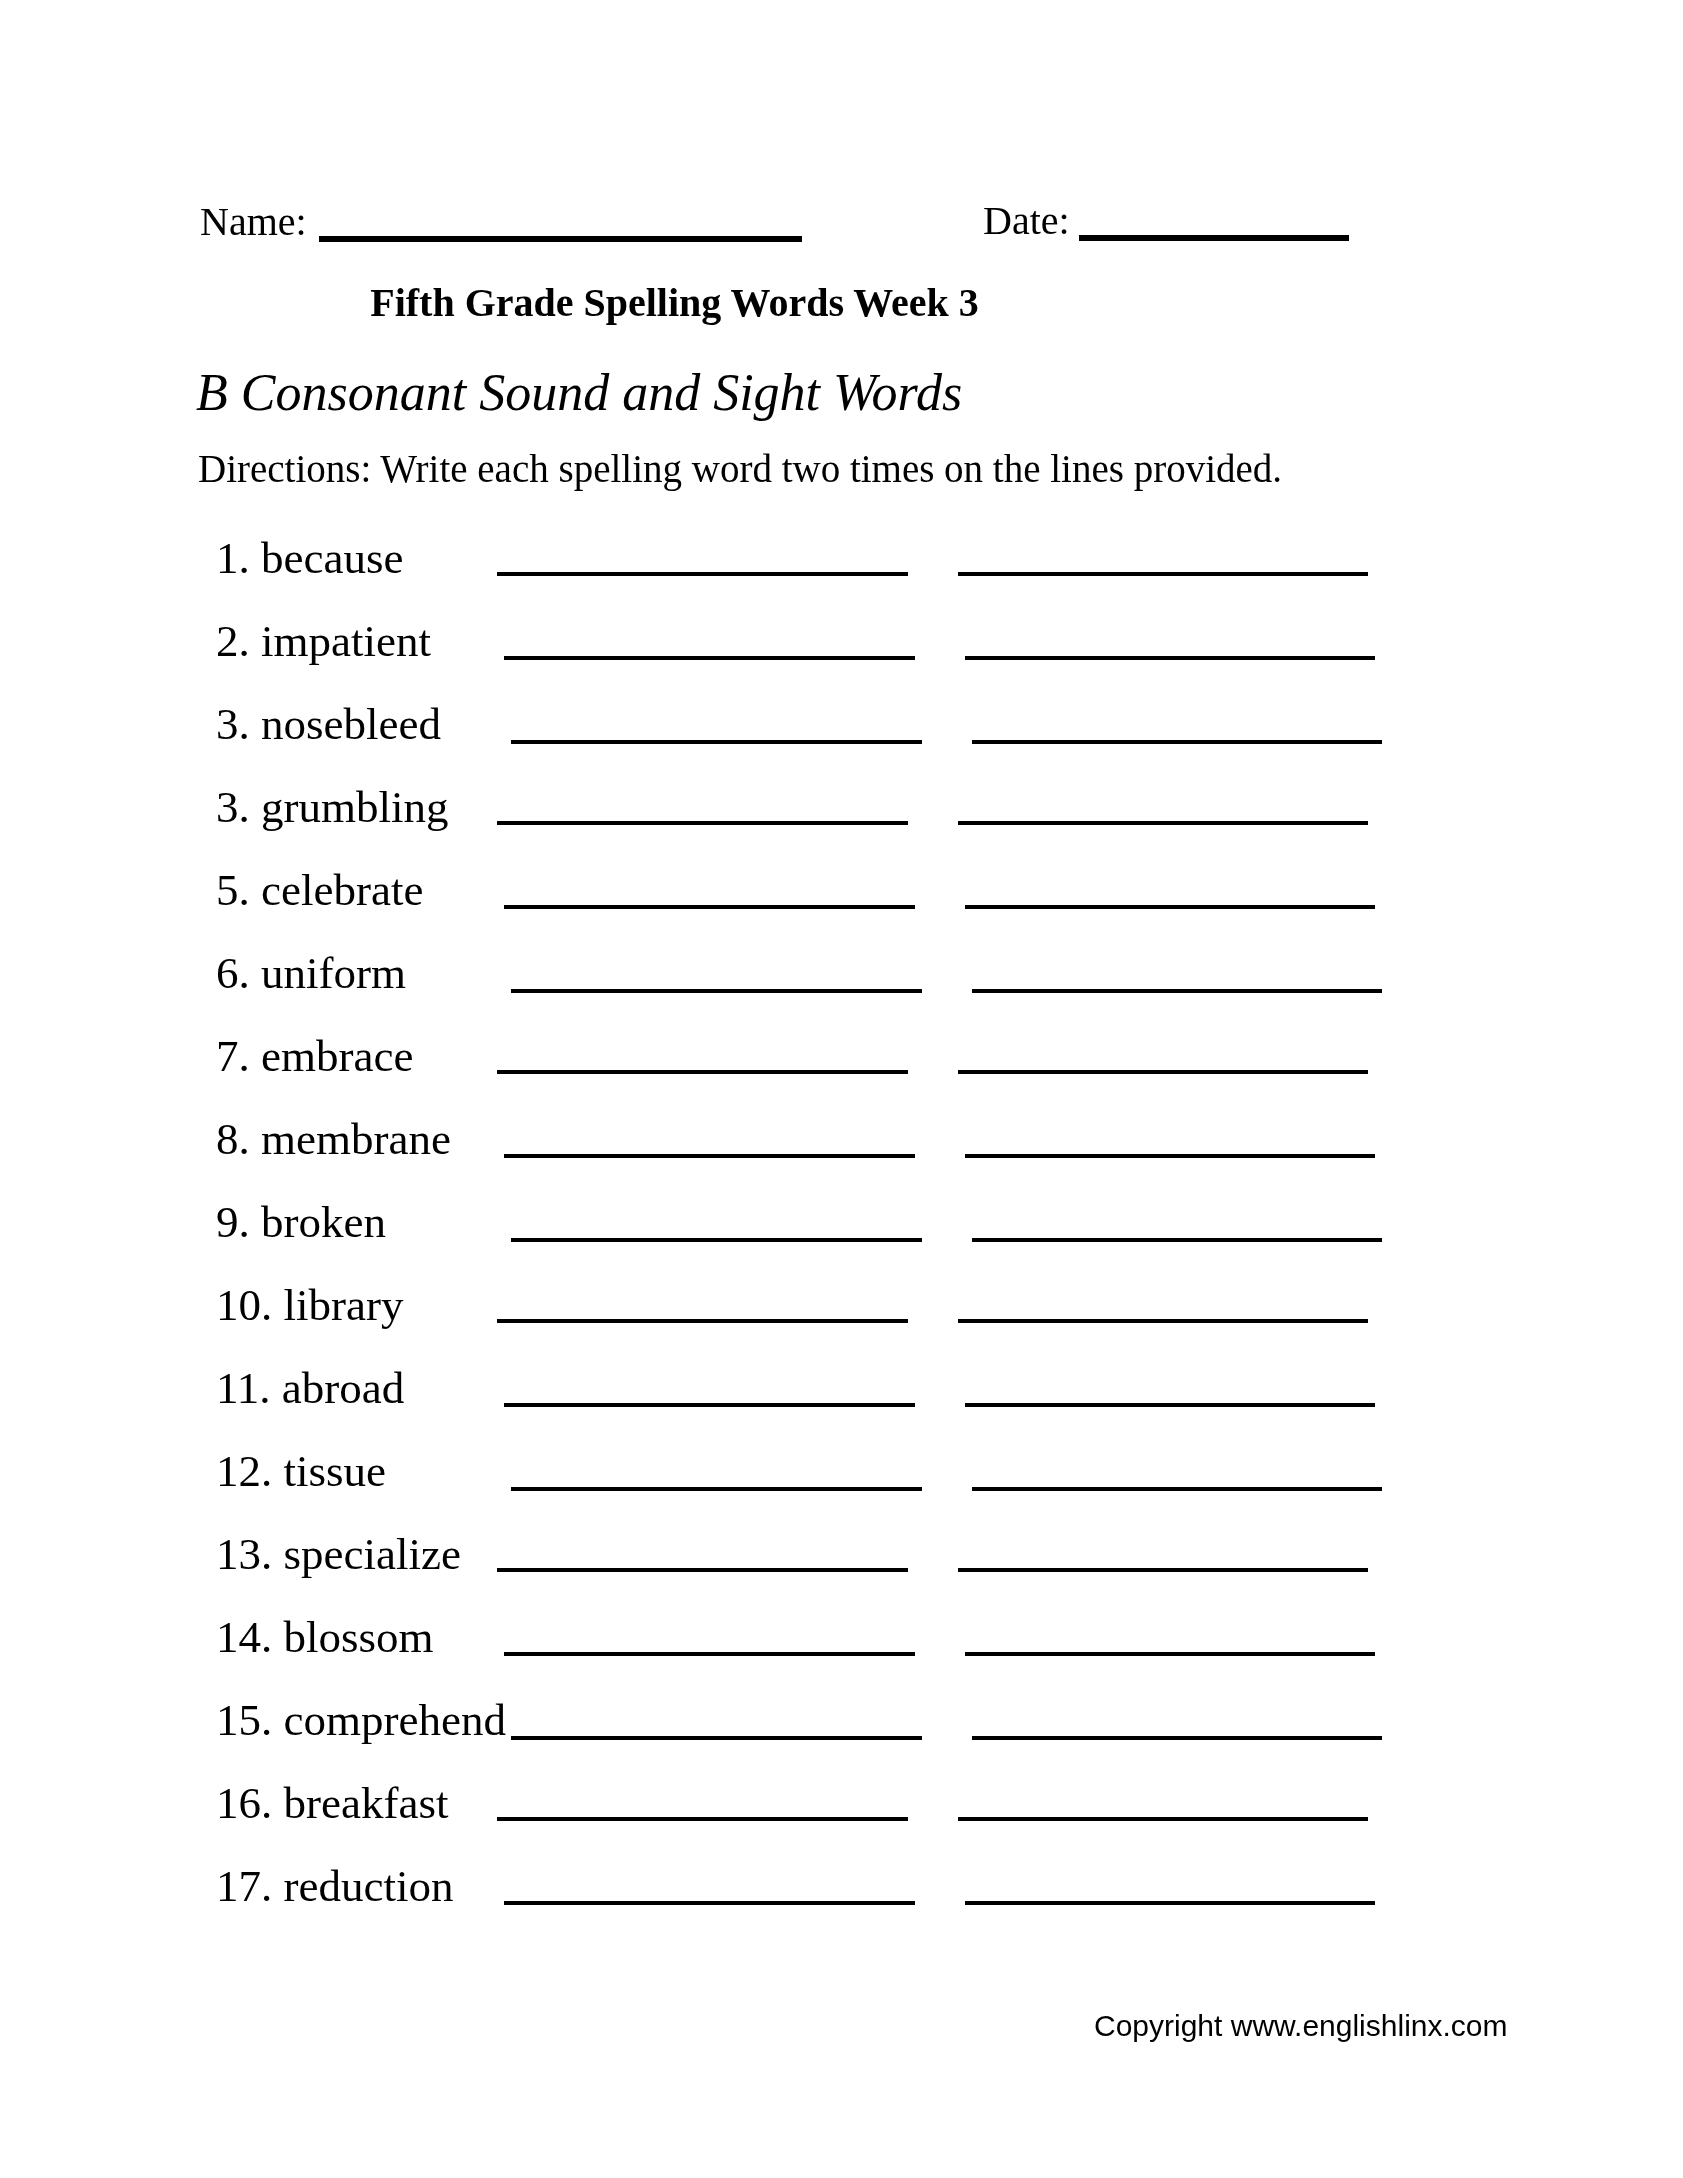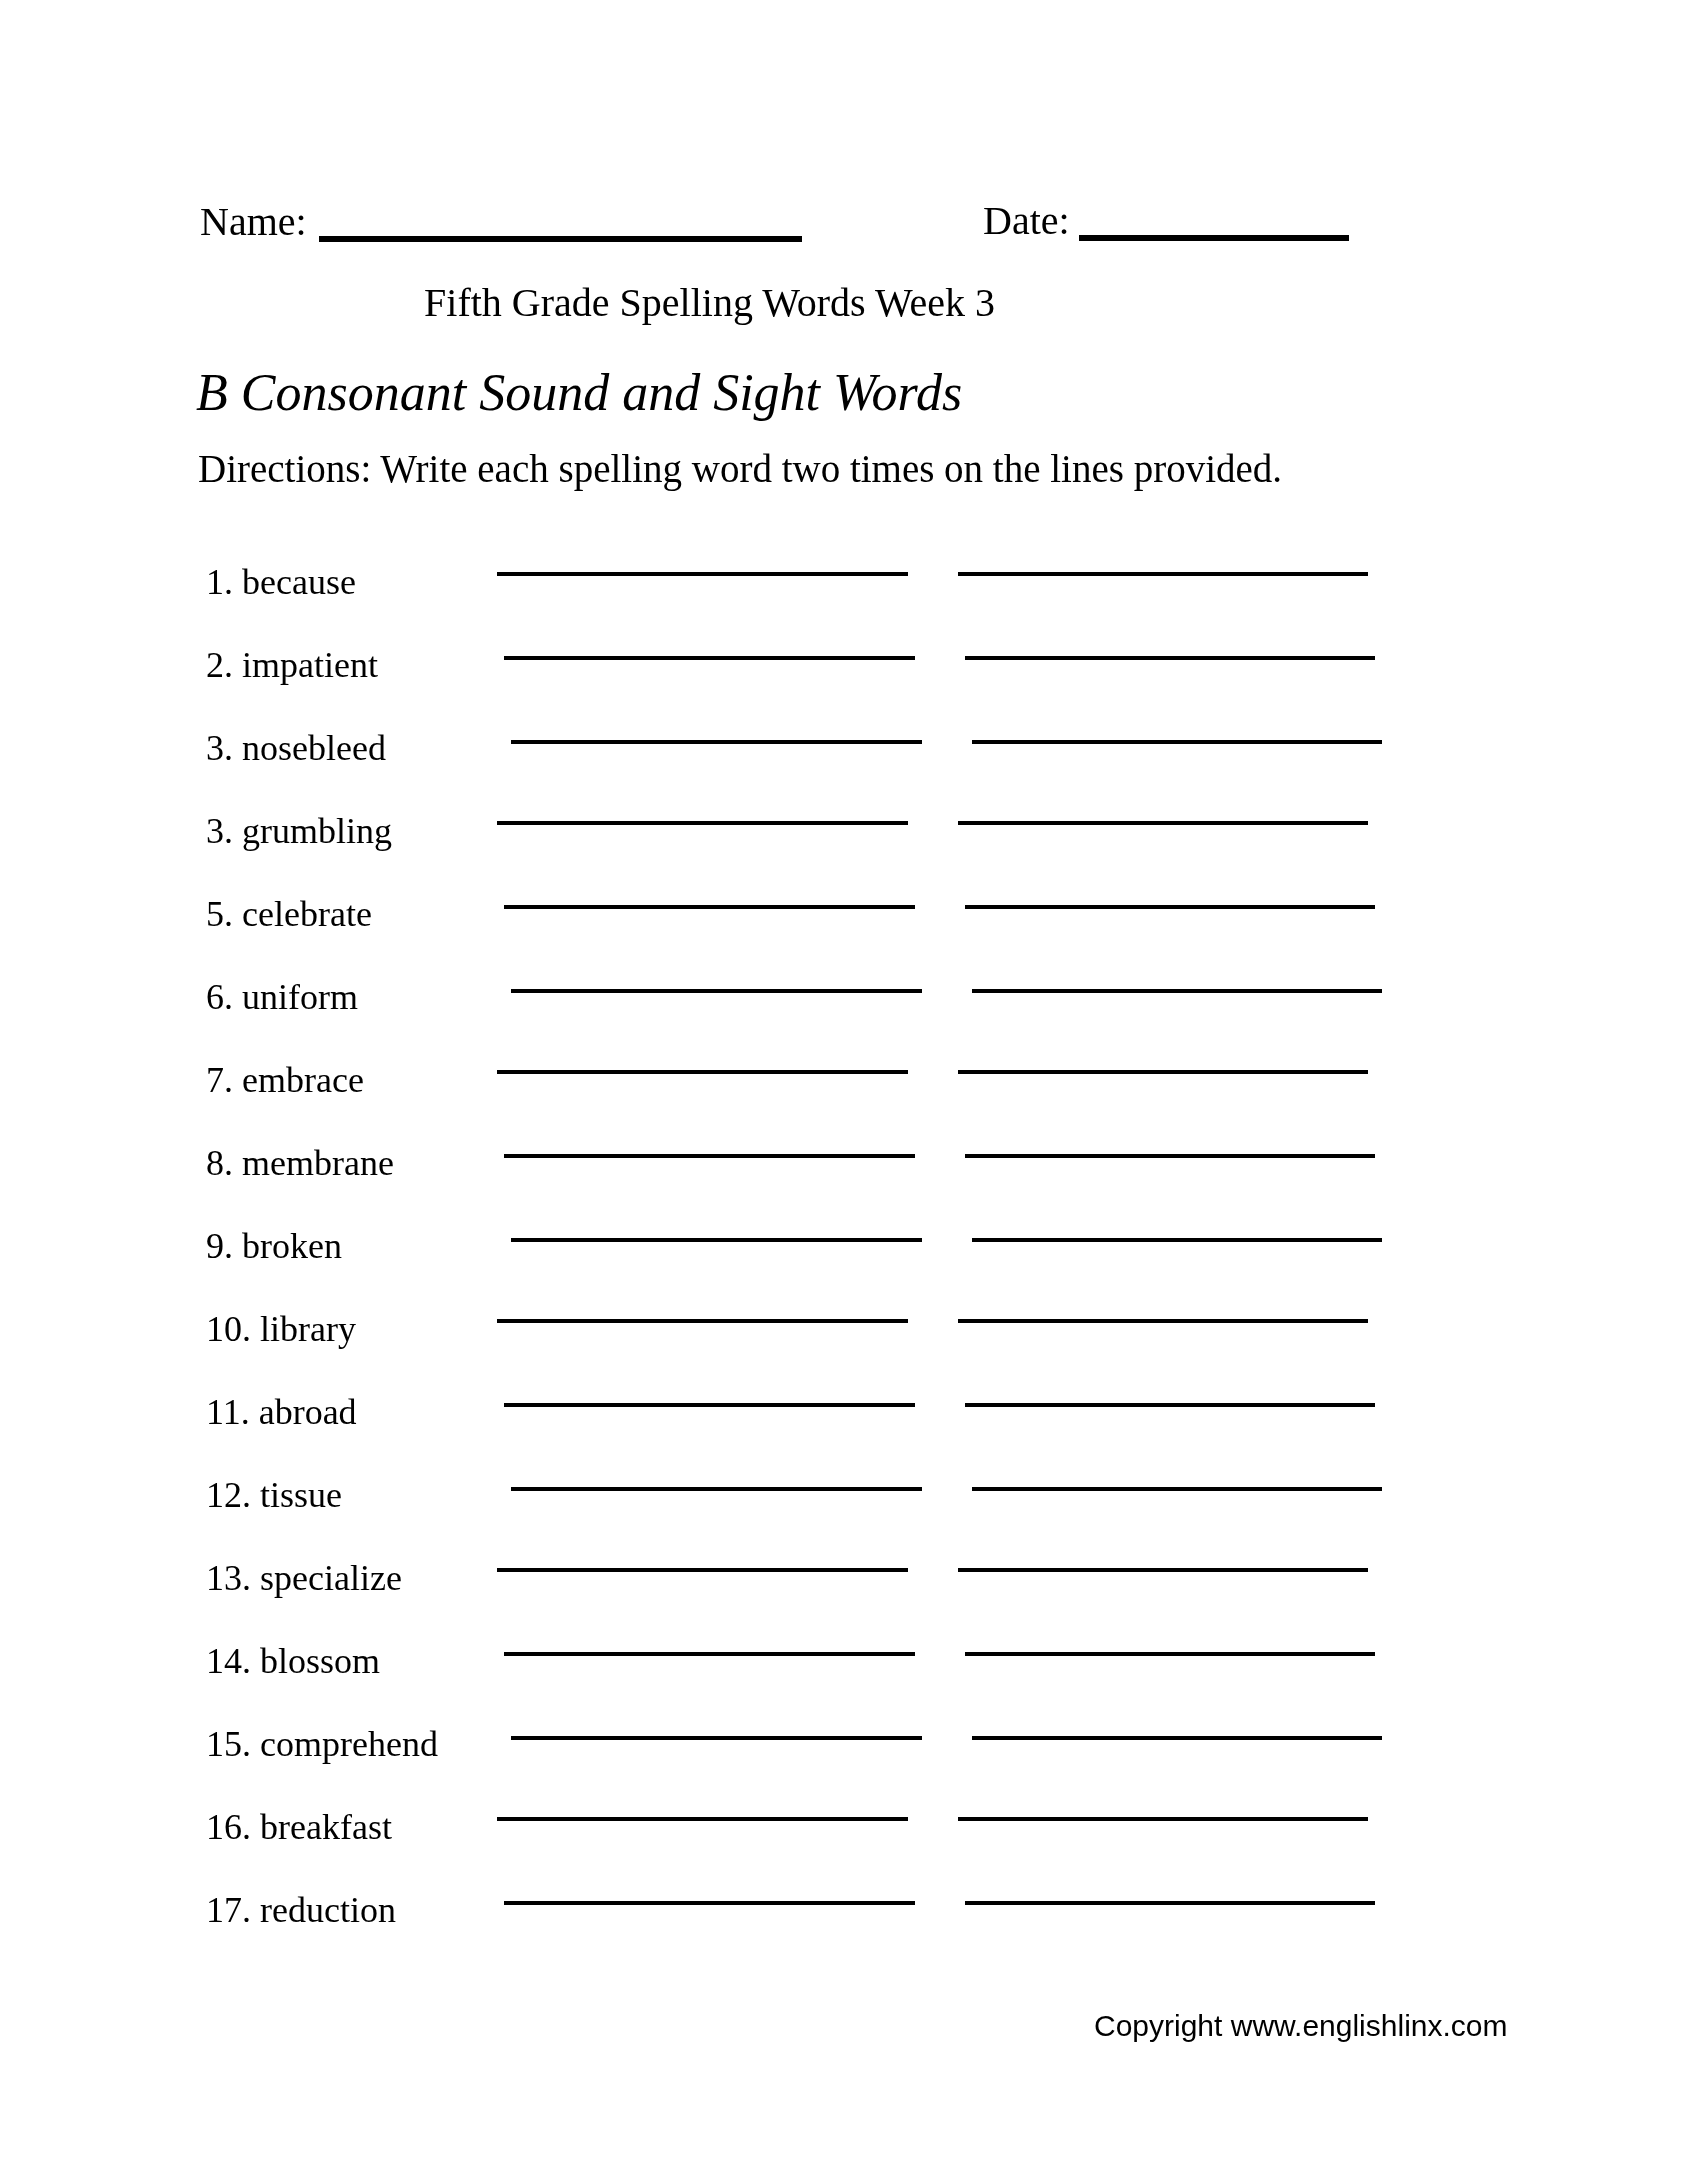--- a/index.html
+++ b/index.html
@@ -29,22 +29,21 @@
   }
   .name-label { left: 200px; top: 202px; }
   .name-line  { left: 319px; top: 236px; width: 483px; }
   .date-label { left: 983px; top: 201px; }
   .date-line  { left: 1079px; top: 235px; width: 270px; }
 
   .title {
     left: 0; top: 283px; width: 1349px;
     text-align: center;
     font-size: 40px;
-    font-weight: normal;
-    padding-left: 35px;
+    font-weight: bold;
   }
   .subtitle {
     left: 196px; top: 367px;
     font-size: 52px;
     font-style: italic;
   }
   .directions {
     left: 198px; top: 449px;
     font-size: 39px;
   }
@@ -53,25 +52,24 @@
     position: absolute;
     left: 0; top: 536px;
     width: 1683px;
   }
   .word-row {
     position: relative;
     height: 83px;
   }
   .word-label {
     position: absolute;
-    left: 206px; top: 0;
-    font-size: 36px;
+    left: 216px; top: 0;
+    font-size: 45px;
     line-height: 1;
     white-space: nowrap;
-    margin-top: 28px;
   }
   .blank-line {
     position: absolute;
     top: 36px;
     height: 4px;
     background: #000000;
   }
   .blank-a { left: 497px; width: 411px; }
   .blank-b { left: 958px; width: 410px; }
   

